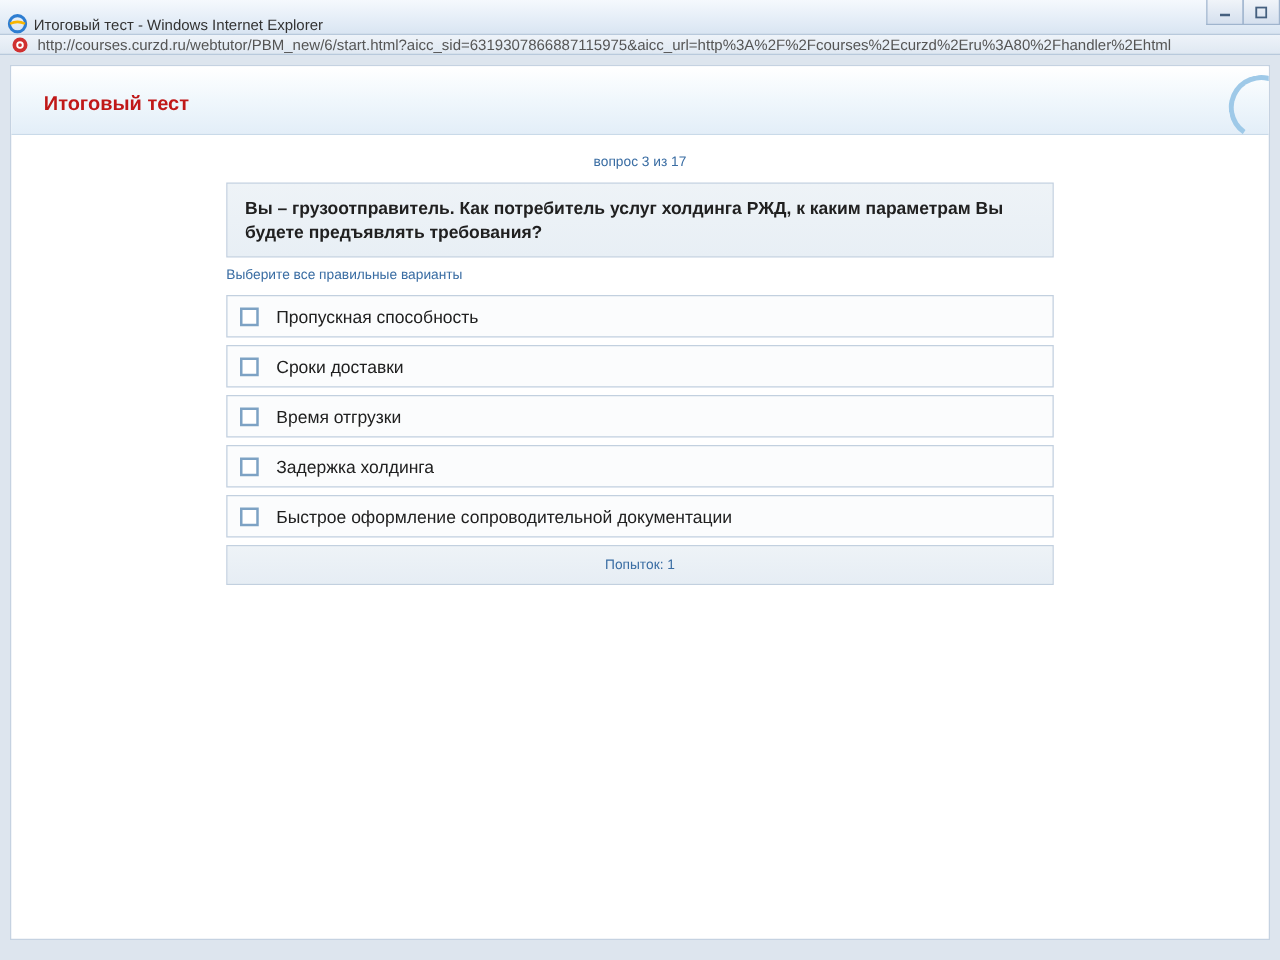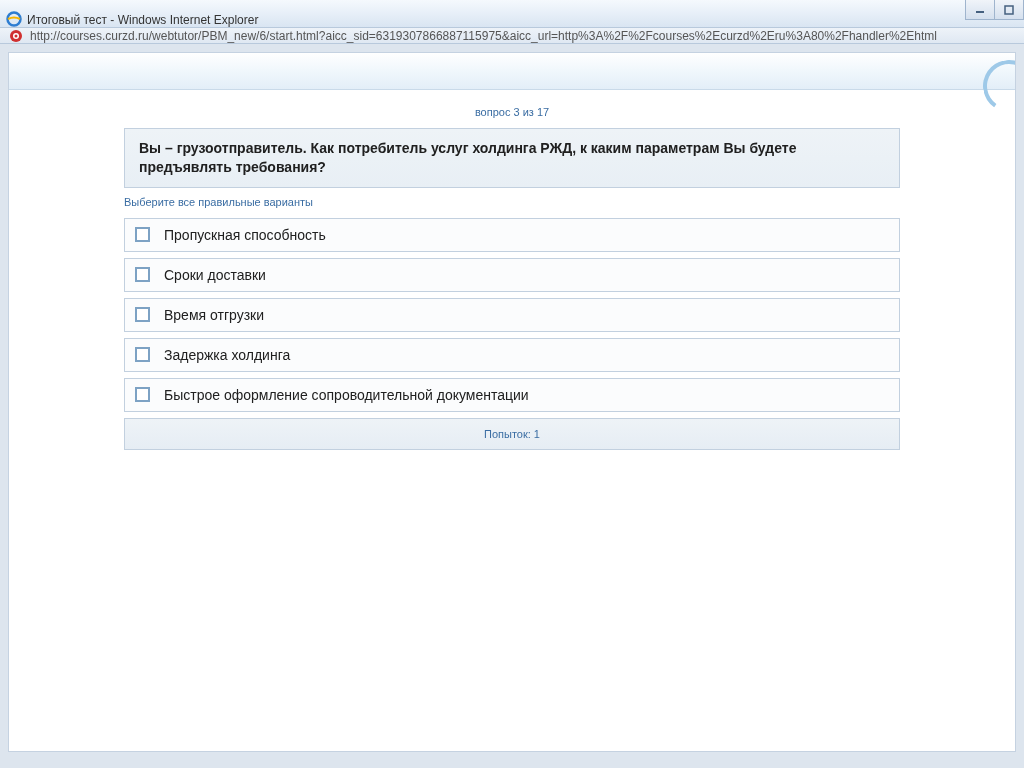--- a/index.html
+++ b/index.html
@@ -102,21 +102,21 @@
       transform: rotate(-10deg);
     }
     .test-body { padding: 16px 0 11px; }
     .progress-label {
       text-align: center;
       font-size: 11px;
       color: #3a6da3;
       margin-bottom: 10px;
     }
     .container {
-      width: 776px;
+      width: 662px;
       margin: 0 auto;
       border-radius: 13px;
     }
     .question-box {
       background: linear-gradient(to bottom, #eef3f7, #e8eff5);
       border: 1px solid #c2d0df;
       padding: 10px 14px;
       font-size: 14px;
       font-weight: bold;
       color: #202020;
@@ -126,21 +126,21 @@
       font-size: 11px;
       color: #3a6da3;
       padding: 8px 0 10px;
     }
     .option-row {
       border: 1px solid #c2d0df;
       background: #fbfcfd;
       padding: 8px 10px;
       margin-bottom: 6px;
       display: flex;
-      align-items: flex-start;
+      align-items: flex-end;
       cursor: pointer;
     }
     .cbox {
       width: 15px; height: 15px;
       border: 2px solid #7da2c4;
       background: #fff;
       margin-right: 14px;
       flex-shrink: 0;
     }
     .option-text {
@@ -188,20 +188,21 @@
       <circle cx="8" cy="8" r="6" fill="#d03030"></circle>
       <circle cx="8" cy="8" r="3" fill="#fff"></circle>
       <circle cx="8" cy="8" r="1.5" fill="#d03030"></circle>
     </svg>
   </span>
   <span class="url-text">http://courses.curzd.ru/webtutor/PBM_new/6/start.html?aicc_sid=6319307866887115975&amp;aicc_url=http%3A%2F%2Fcourses%2Ecurzd%2Eru%3A80%2Fhandler%2Ehtml</span>
 </div>
 
 <div class="content-frame">
   <div class="page-header">
+    <div class="page-title">Итоговый тест</div>
     <div class="header-curve"></div>
   </div>
 
   <div class="test-body">
     <div class="progress-label">вопрос 3 из 17</div>
 
     <div class="container">
       <div class="question-box">Вы – грузоотправитель. Как потребитель услуг холдинга РЖД, к каким параметрам Вы будете предъявлять требования?</div>
       <div class="hint-label">Выберите все правильные варианты</div>
 

